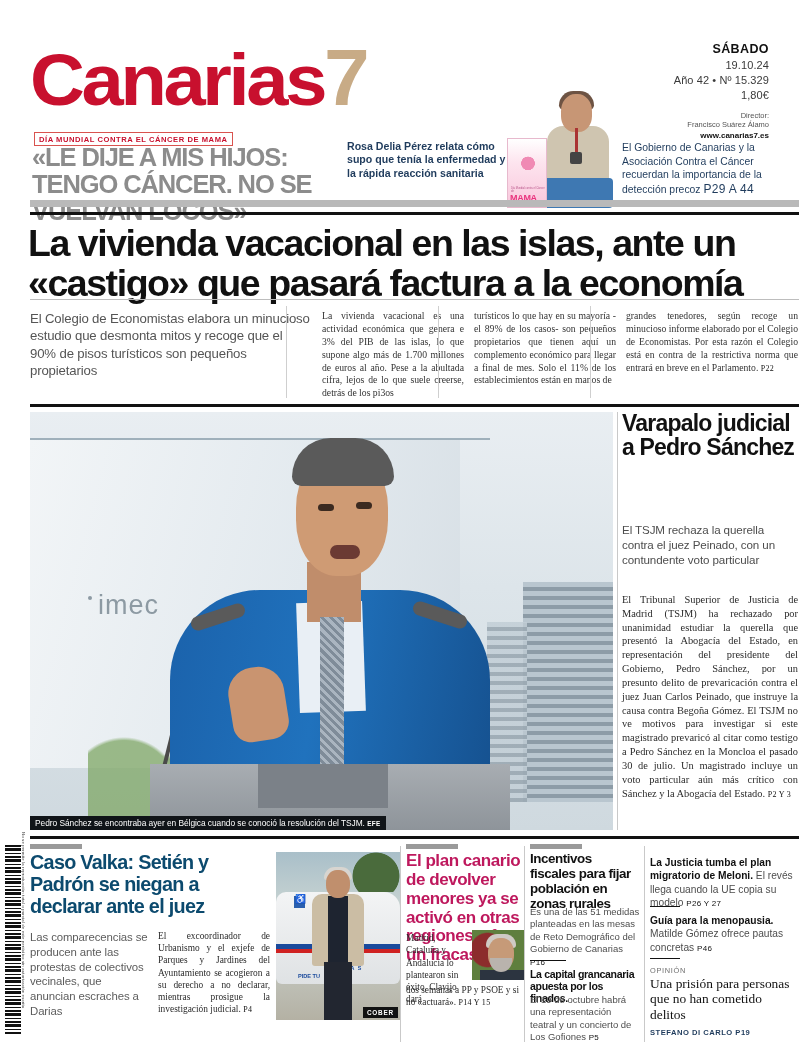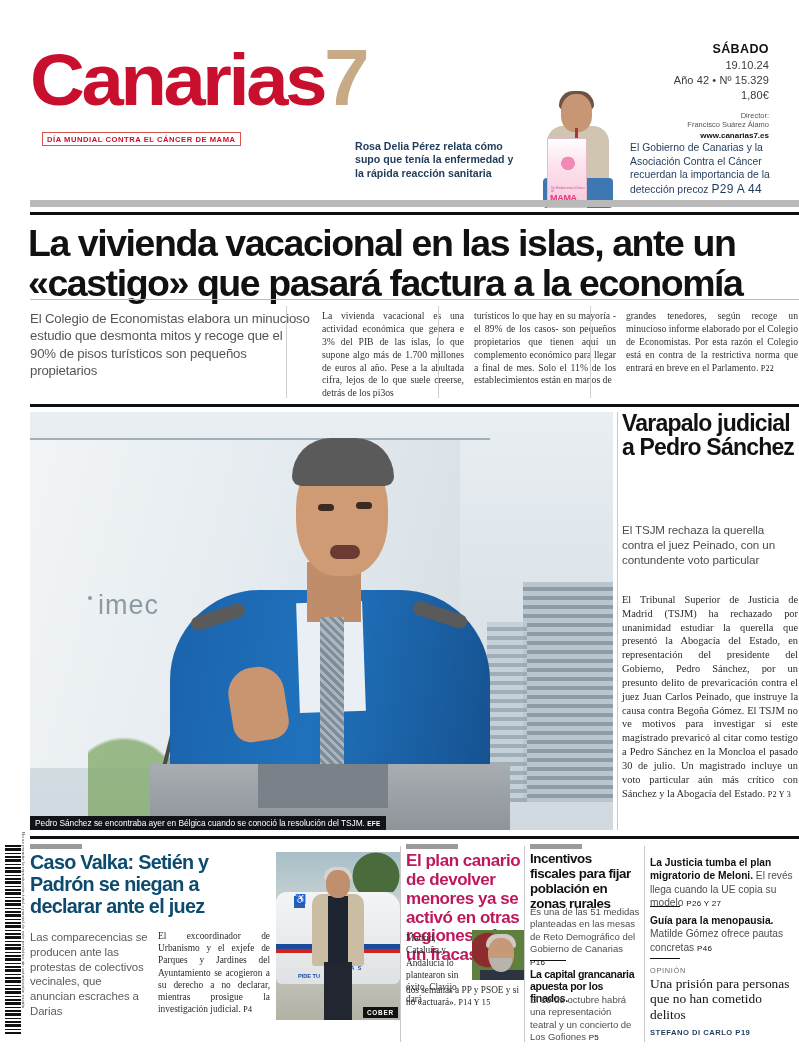--- a/index.html
+++ b/index.html
@@ -50,21 +50,20 @@
   .head-right .web { font-size: 8px; color: #111; font-weight: 700; margin-top: 1px; }
 
   .head-photo {
     position: absolute; left: 505px; top: 86px; width: 112px; height: 122px;
     overflow: hidden;
   }
   .hp-poster {
     position: absolute; left: 2px; bottom: 0px; width: 40px; height: 70px;
     background: linear-gradient(#fff 0%, #fde4ee 35%, #f9c6dc 100%);
     border: 1px solid #e7b9cd;
-    margin-left: 40px;
   }
   .hp-poster .rb {
     position: absolute; left: 12px; top: 14px; width: 16px; height: 26px;
     background: radial-gradient(circle at 50% 40%, #f08ab4 0 38%, transparent 40%);
   }
   .hp-poster .mama { position: absolute; left: 2px; bottom: 4px; font-size: 9px;
       font-weight: 700; color: #e9337e; letter-spacing: -.3px; }
   .hp-poster .tiny { position: absolute; left: 3px; bottom: 14px; font-size: 2.6px; color: #b8568a; }
   .hp-person { position: absolute; right: 0px; bottom: 0; width: 78px; height: 116px; }
   .hp-head { position: absolute; left: 22px; top: 2px; width: 31px; height: 38px;
@@ -74,21 +73,21 @@
   .hp-body { position: absolute; left: 8px; top: 34px; width: 62px; height: 56px;
       background: #cfc5b0; border-radius: 16px 16px 4px 4px; }
   .hp-lanyard { position: absolute; left: 36px; top: 36px; width: 3px; height: 26px;
       background: #a33; }
   .hp-badge { position: absolute; left: 31px; top: 60px; width: 12px; height: 12px;
       background: #444; border-radius: 2px; }
   .hp-jeans { position: absolute; left: 4px; top: 86px; width: 70px; height: 30px;
       background: #3e78b2; border-radius: 4px; }
 
   
-  .cancer-strip { position: absolute; left: 12px; top: 128px; width: 723px; height: 84px; }
+  .cancer-strip { position: absolute; left: 4px; top: 128px; width: 723px; height: 84px; }
   .kicker-cancer {
     position: absolute; left: 30px; top: 4px;
     border: 1px solid #d9534f; color: #c8102e;
     font-size: 7.6px; font-weight: 700; letter-spacing: .55px;
     padding: 1.5px 4px 1.5px 4px;
   }
   .cancer-head {
     position: absolute; left: 28px; top: 16px; width: 315px;
     font-size: 25.5px; font-weight: 700; line-height: 1.05;
     color: #8c8c8c; letter-spacing: -1.1px;
@@ -368,20 +367,21 @@
       <div class="hp-poster">
         <div class="rb"></div>
         <div class="tiny">Día Mundial contra el Cáncer de</div>
         <div class="mama">MAMA</div>
       </div>
     </div>
   </div>
 
   <div class="cancer-strip">
     <div class="kicker-cancer">DÍA MUNDIAL CONTRA EL CÁNCER DE MAMA</div>
+    <div class="cancer-head">«LE DIJE A MIS HIJOS: TENGO CÁNCER. NO SE VUELVAN LOCOS»</div>
     <div class="cancer-sub-in">Rosa Delia Pérez relata cómo supo que tenía la enfermedad y la rápida reacción sanitaria</div>
     <div class="cancer-right"><span>El Gobierno de Canarias y la Asociación Contra el Cáncer recuerdan la importancia de la detección precoz</span> <span class="pg">P29 A 44</span></div>
   </div>
 
   <div class="grey-bar"></div>
   <div class="grey-bar r"></div>
 
   <div class="rule-top"></div>
   <div class="main-head">La vivienda vacacional en las islas, ante un «castigo» que pasará factura a la economía</div>
   <div class="rule-mid"></div>

